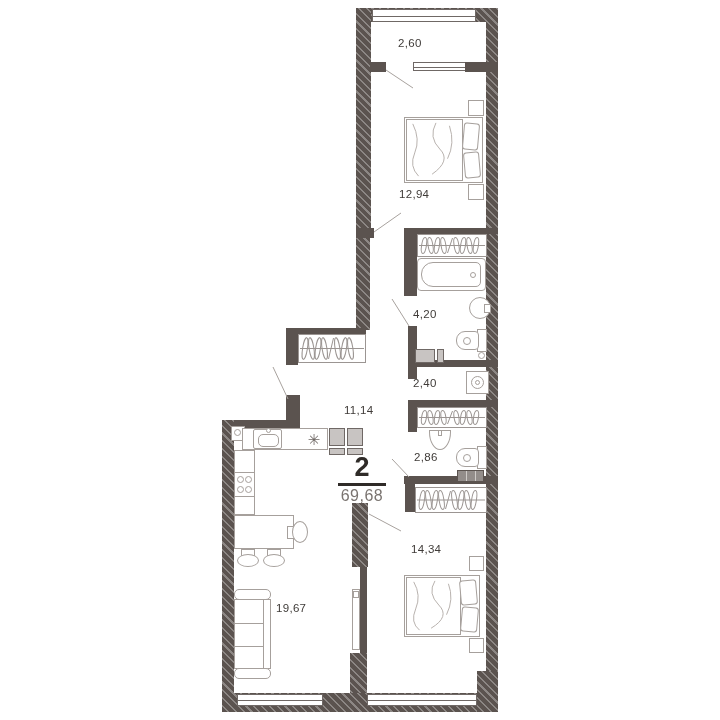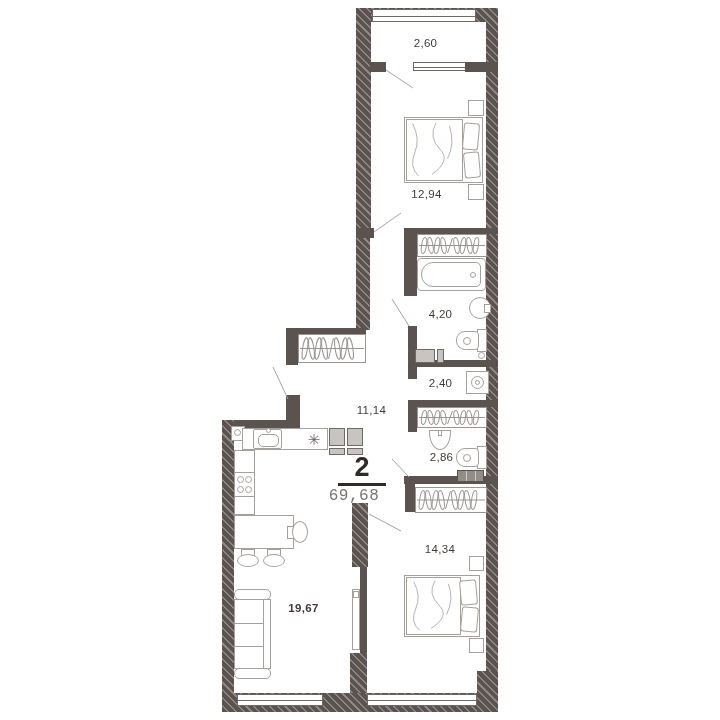--- a/index.html
+++ b/index.html
@@ -5,21 +5,21 @@
   html,body{margin:0;padding:0;background:#fff;}
   .plan{position:relative;width:720px;height:720px;background:#fff;overflow:hidden;
         font-family:"Liberation Sans", sans-serif;}
   .plan *{box-sizing:border-box;}
   .wall{position:absolute;background:#5b534f;}
   .hx{background-image:repeating-linear-gradient(45deg, rgba(255,255,255,0) 0 4px, rgba(255,255,255,.30) 4px 5.5px);}
   .win{position:absolute;background:#fff;border:1px solid #6f6865;}
   .win .mid{position:absolute;left:0;right:0;top:50%;border-top:1px solid #6f6865;}
   .f{position:absolute;border:1px solid #a6a09c;background:#fff;}
   .fg{position:absolute;border:1px solid #6f6865;background:#c8c4c2;}
-  .lbl{position:absolute;color:#3f3b38;font-size:11.5px;text-align:center;letter-spacing:.3px;white-space:nowrap;}
+  .lbl{position:absolute;color:#3f3b38;font-size:11.5px;text-align:left;letter-spacing:.3px;white-space:nowrap;}
   .wardrobe{position:absolute;border:1px solid #9b9592;background:#fff;}
   .swing{position:absolute;left:0;top:0;pointer-events:none;}
   .sum-n{position:absolute;color:#2f2b28;font-size:27px;font-weight:bold;text-align:center;}
   .sum-line{position:absolute;background:#2f2b28;}
   .sum-a{position:absolute;color:#7a7470;font-size:16px;text-align:center;letter-spacing:.5px;}
   .circ{border-radius:50%;}
   .hob{position:absolute;color:#6f6865;font-size:15px;text-align:center;}
 </style>
 </head>
 <body>
@@ -231,19 +231,19 @@
     <line x1="369" y1="514" x2="401" y2="531" stroke="#a8a29e" stroke-width="1"></line>
   </svg>
 
   <div class="lbl" style="left:398px;top:37px;width:55px;">2,60</div>
   <div class="lbl" style="left:399px;top:188px;width:55px;">12,94</div>
   <div class="lbl" style="left:413px;top:308px;width:55px;">4,20</div>
   <div class="lbl" style="left:413px;top:377px;width:55px;">2,40</div>
   <div class="lbl" style="left:344px;top:404px;width:55px;">11,14</div>
   <div class="lbl" style="left:414px;top:451px;width:55px;">2,86</div>
   <div class="lbl" style="left:411px;top:543px;width:58px;">14,34</div>
-  <div class="lbl" style="left:276px;top:602px;width:55px;font-weight:bold;">19,67</div>
+  <div class="lbl" style="left:276px;top:602px;width:55px;">19,67</div>
 
   <div class="sum-n" style="left:335px;top:452px;width:54px;">2</div>
   <div class="sum-line" style="left:338px;top:483px;width:48px;height:3px;"></div>
-  <div class="sum-a" style="left:324px;top:487px;width:60px;font-family:Liberation Mono, monospace;">69,68</div>
+  <div class="sum-a" style="left:332px;top:487px;width:60px;">69,68</div>
 
 </div>
 
 </body></html>

